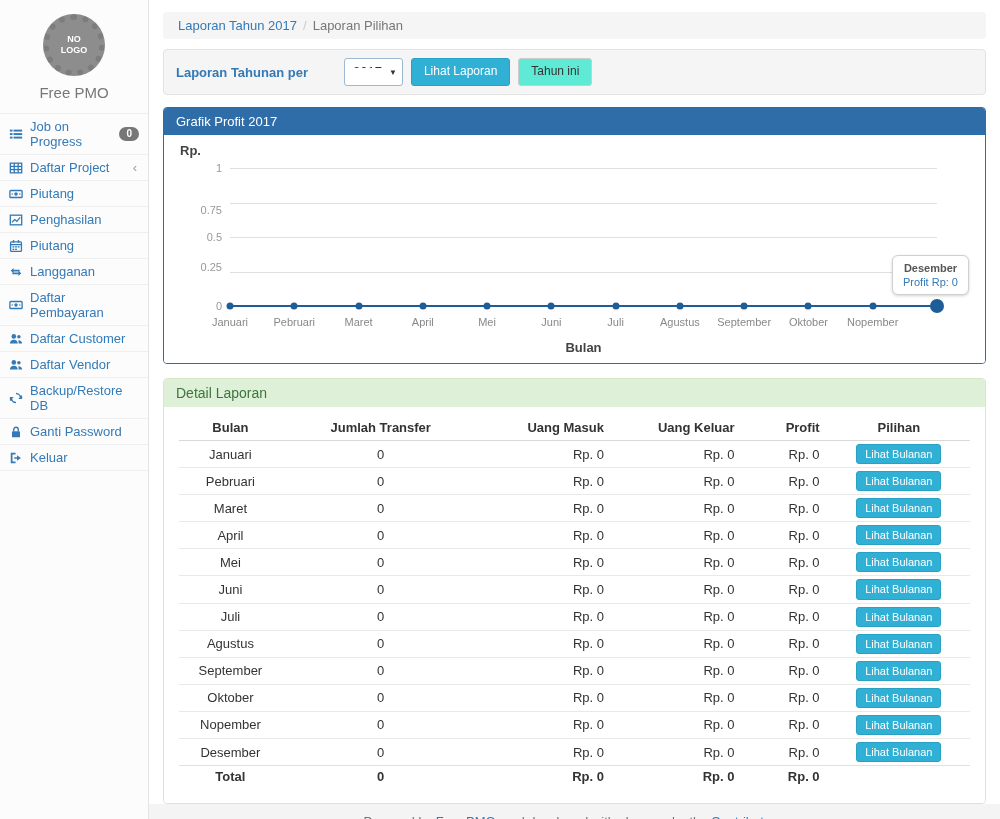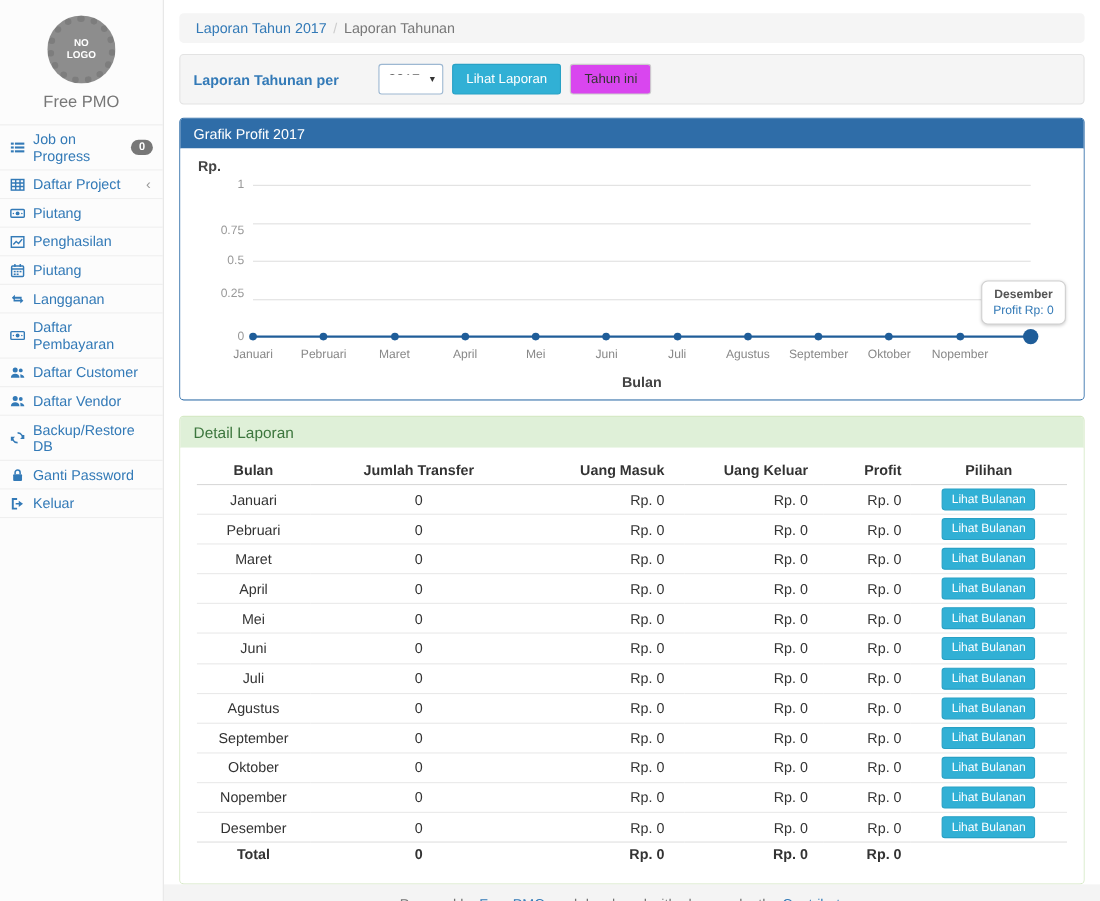--- a/index.html
+++ b/index.html
@@ -29,21 +29,21 @@
   .breadcrumb a { color:#337ab7; text-decoration:none; }
   .breadcrumb .sep { color:#ccc; margin:0 6px; }
 
   .filter-bar { margin-top:10px; background:#f5f5f5; border:1px solid #e3e3e3; border-radius:4px; padding:8px 12px; display:flex; align-items:center; gap:8px; }
   .filter-label { color:#337ab7; font-weight:bold; }
   .select-wrap { position:relative; display:inline-block; }
   select.year { appearance:none; -webkit-appearance:none; border:1px solid #9db8d2; border-radius:3px; background:#fff; font-family:inherit; font-size:13px; padding:5px 20px 17px 8px; color:#333; height:28px;margin-left:28px; }
   .select-wrap .caret { position:absolute; right:6px; top:50%; transform:translateY(-50%); font-size:8px; color:#333; pointer-events:none; }
   .btn { display:inline-block; border-radius:3px; font-size:12px; padding:6px 12px; line-height:1.1; cursor:pointer; font-family:inherit; border:1px solid transparent; }
   .btn-info { background:#31b0d5; border-color:#28a1c5; color:#fff; }
-  .btn-default { background:#d946ef; border-color:#ccc; color:#333; }
+  .btn-default { background:#5eead4; border-color:#ccc; color:#333; }
 
   
   .panel { border-radius:4px; margin-top:12px; }
   .panel-primary { border:1px solid #2f6da8; }
   .panel-primary > .panel-heading { background:#2f6da8; color:#fff; padding:6px 12px; font-size:13px; border-radius:3px 3px 0 0; }
   .chart-body { background:#fff; padding:8px 14px 6px; border-radius:0 0 3px 3px; }
   .y-axis-title { font-weight:bold; color:#444; font-size:13px; padding-left:2px; }
   .chart-plot { position:relative; height:178px; margin-top:2px; }
   .ytick { position:absolute; left:0; width:44px; text-align:right; font-size:11px; color:#999; transform:translateY(-50%); }
   .line-area { position:absolute; left:52px; right:34px; top:0; bottom:0; }
@@ -268,21 +268,21 @@
 
         </li>
 
     </ul>
   </aside>
 
   <div class="main">
     <div class="content">
 
       <nav class="breadcrumb">
-        <a href="#">Laporan Tahun 2017</a><span class="sep">/</span><span>Laporan Tahunan</span>
+        <a href="#">Laporan Tahun 2017</a><span class="sep">/</span><span>Laporan Pilihan</span>
       </nav>
 
       <div class="filter-bar">
         <span class="filter-label">Laporan Tahunan per</span>
         <span class="select-wrap">
           <select class="year">
             <option>2017</option>
           </select>
           <span class="caret">▼</span>
         </span>

